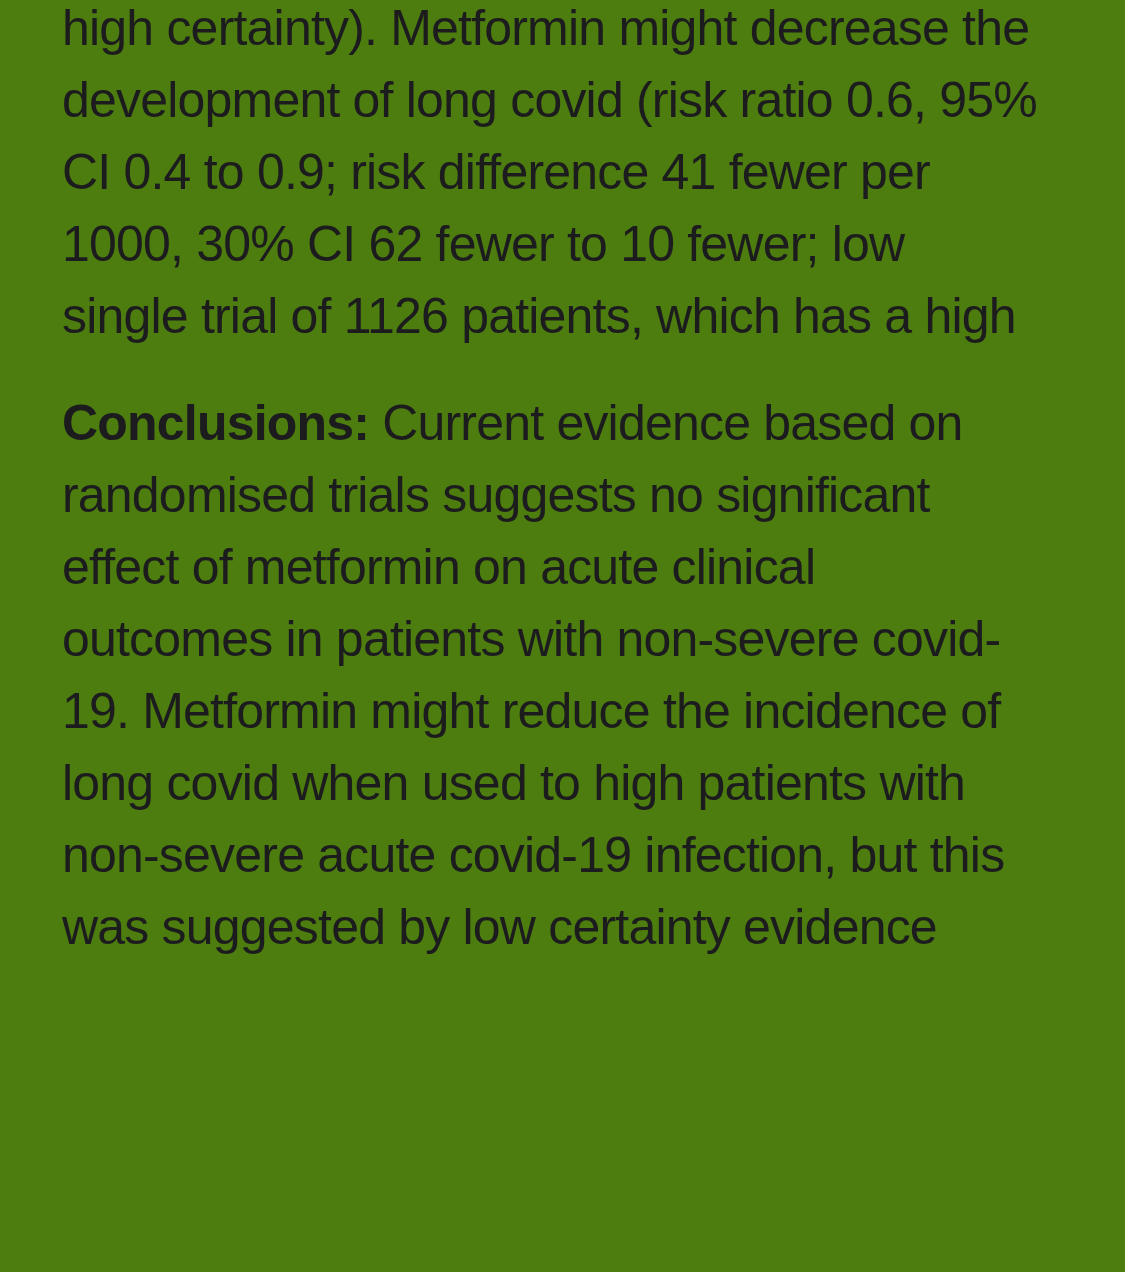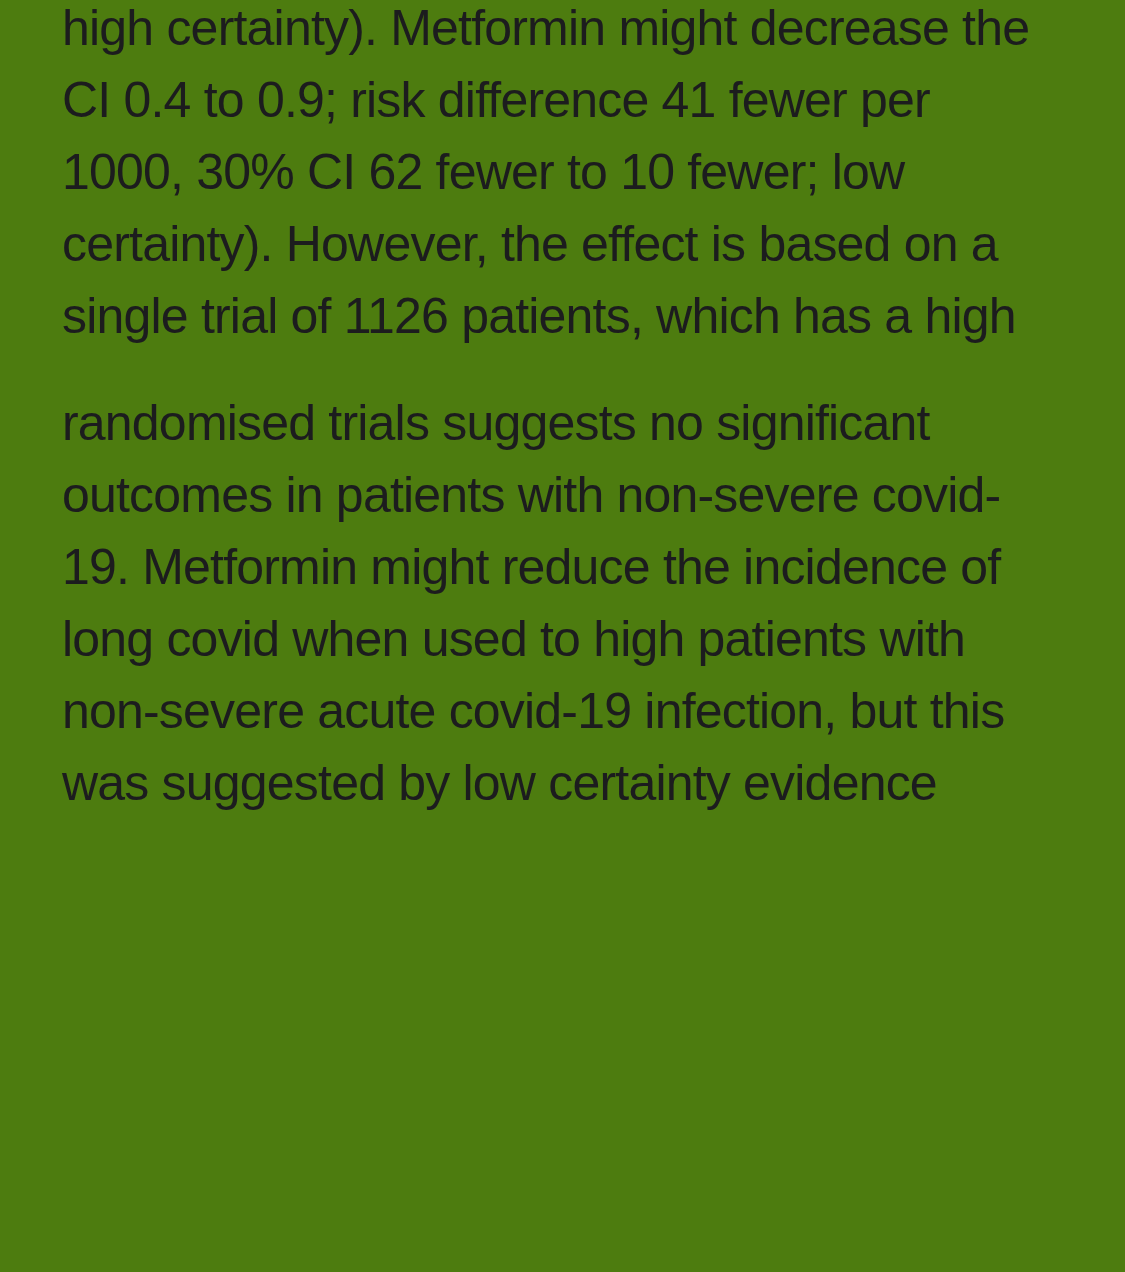--- a/index.html
+++ b/index.html
@@ -38,27 +38,29 @@
     font-weight: 700;
   }
 </style>
 </head>
 <body>
 
 <div class="page" style="background: #4d7c0f;">
   <div class="abstract-body" style="color: rgb(28, 28, 30);">
       <div class="paragraph">
         <div class="text-line">high certainty). Metformin might decrease the</div>
+        <div class="text-line">development of long covid (risk ratio 0.6, 95%</div>
         <div class="text-line">CI 0.4 to 0.9; risk difference 41 fewer per</div>
         <div class="text-line">1000, 30% CI 62 fewer to 10 fewer; low</div>
-        <div class="text-line">certainty). However, the effect is based on a</div>
         <div class="text-line">single trial of 1126 patients, which has a high</div>
       </div>
       <div class="paragraph">
+        <div class="text-line"><strong class="inline-heading">Conclusions:</strong> <span>Current evidence based on</span></div>
         <div class="text-line">randomised trials suggests no significant</div>
+        <div class="text-line">effect of metformin on acute clinical</div>
         <div class="text-line">outcomes in patients with non-severe covid-</div>
         <div class="text-line">19. Metformin might reduce the incidence of</div>
         <div class="text-line">long covid when used to high patients with</div>
         <div class="text-line">non-severe acute covid-19 infection, but this</div>
         <div class="text-line">was suggested by low certainty evidence</div>
       </div>
     </div>
 </div>
 
 </body></html>

